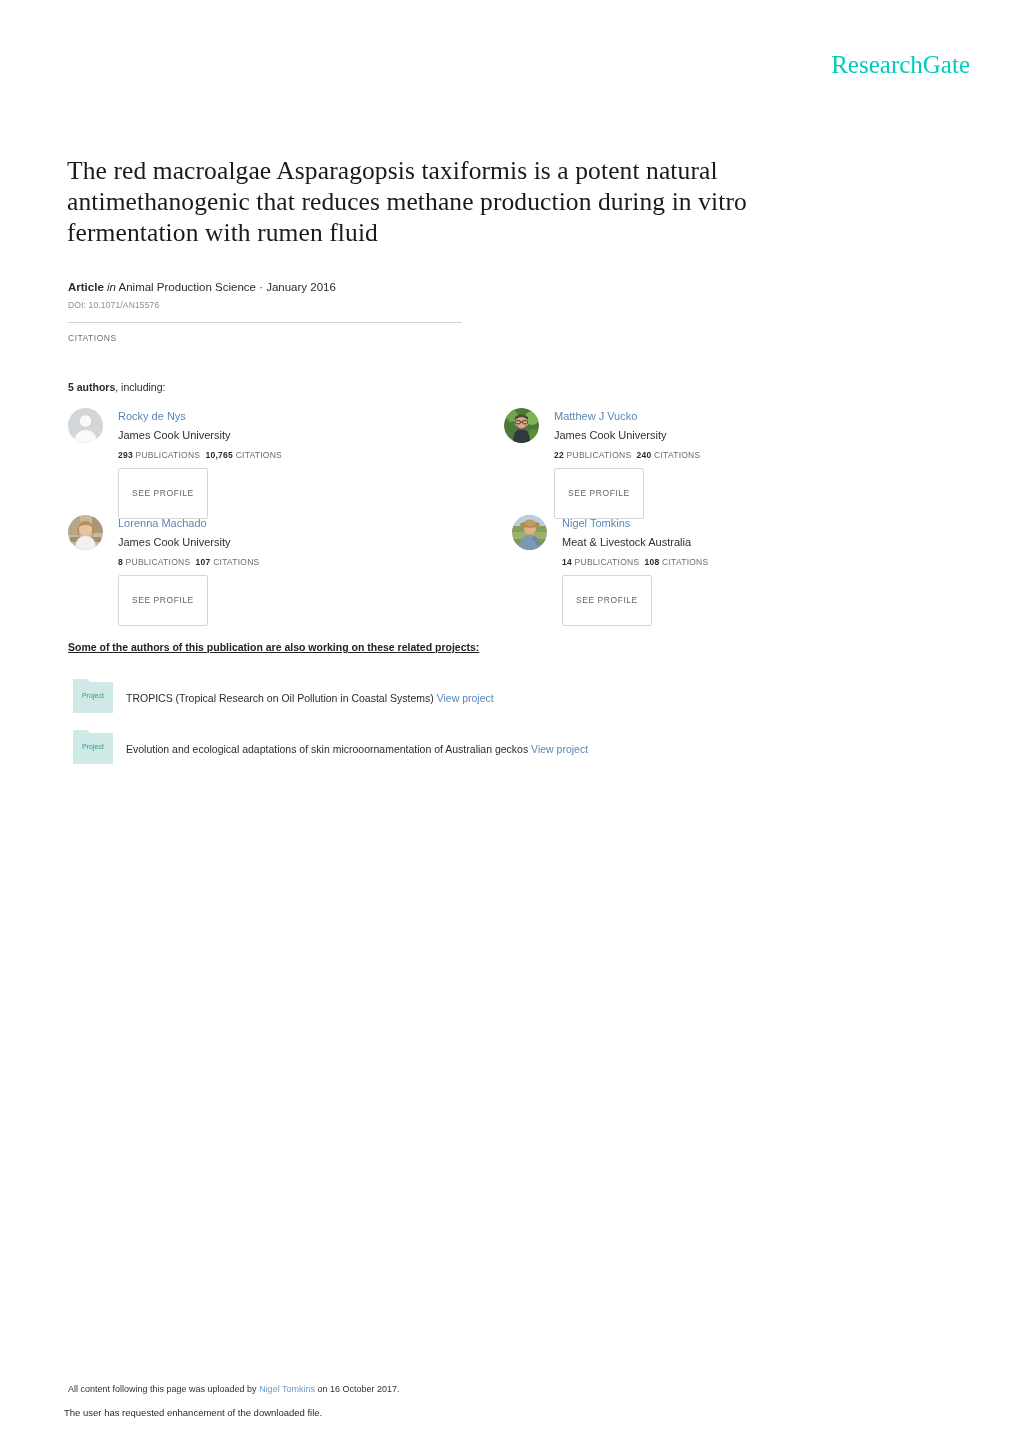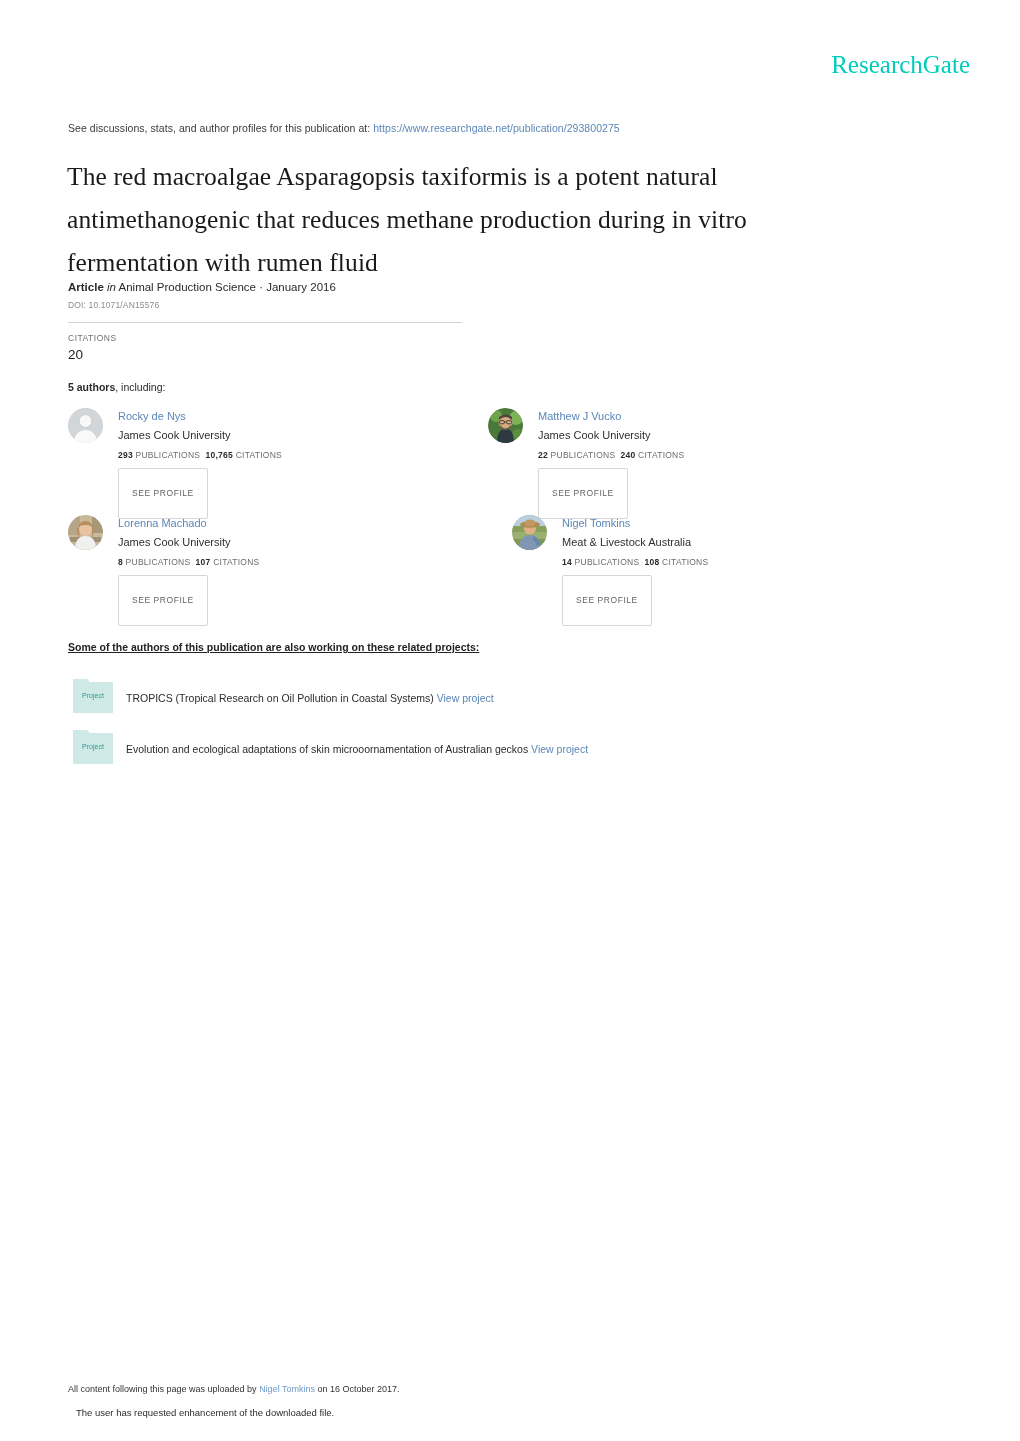--- a/index.html
+++ b/index.html
@@ -47,21 +47,21 @@
   }
 
   
   .title {
     position: absolute;
     top: 155px;
     left: 67px;
     width: 800px;
     font-family: "Liberation Serif", serif;
     font-size: 25.5px;
-    line-height: 43px;
+    line-height: 31px;
     font-weight: 400;
     color: #1a1a1a;
     letter-spacing: 0.1px;
   }
 
   
   .artmeta {
     position: absolute;
     top: 281px;
     left: 68px;
@@ -112,21 +112,21 @@
   }
   .authors-head b { font-weight: bold; }
 
   
   .author {
     position: absolute;
     width: 420px;
     height: 100px;
   }
   .author.a0 { left: 68px;  top: 408px; }
-  .author.a1 { left: 488px; top: 408px; }
+  .author.a1 { left: 504px; top: 408px; }
   .author.a2 { left: 68px;  top: 515px; }
   .author.a3 { left: 512px; top: 515px; }
 
   .avatar {
     position: absolute;
     left: 0; top: 0;
     width: 35px; height: 35px;
     border-radius: 50%;
     overflow: hidden;
     background: #d8dadb;
@@ -206,50 +206,45 @@
     position: absolute;
     top: 1384px;
     left: 68px;
     font-size: 9px;
     color: #333;
   }
   .foot1 .who { color: #6f9ac9; }
   .foot2 {
     position: absolute;
     top: 1407px;
-    left: 76px;
+    left: 64px;
     font-size: 9.5px;
     color: #2b2b2b;
   }
 </style>
 </head>
 <body>
 
 <div class="page">
 
   <div class="rg-logo">ResearchGate</div>
 
-  <div class="seeline">
-    <span>See discussions, stats, and author profiles for this publication at:</span>
-    <span class="url">https://www.researchgate.net/publication/293800275</span>
-  </div>
 
   <div class="title">The red macroalgae Asparagopsis taxiformis is a potent natural antimethanogenic that reduces methane production during in vitro fermentation with rumen fluid</div>
 
   <div class="artmeta">
     <span class="bold">Article</span>
     <span class="ital">in</span>
     <span>Animal Production Science · January 2016</span>
   </div>
   <div class="doi">DOI: 10.1071/AN15576</div>
 
   <div class="stat-col left">
     <div class="stat-rule"></div>
     <div class="stat-label">CITATIONS</div>
-    <div class="stat-value">20</div>
   </div>
 
   <div class="authors-head">
     <b>5 authors</b><span>, including:</span>
   </div>
 
   <div class="author a0">
     <div class="avatar">
       <svg width="35" height="35" viewBox="0 0 35 35">
         <circle cx="17.5" cy="17.5" r="17.5" fill="#d3d6d8"></circle>

